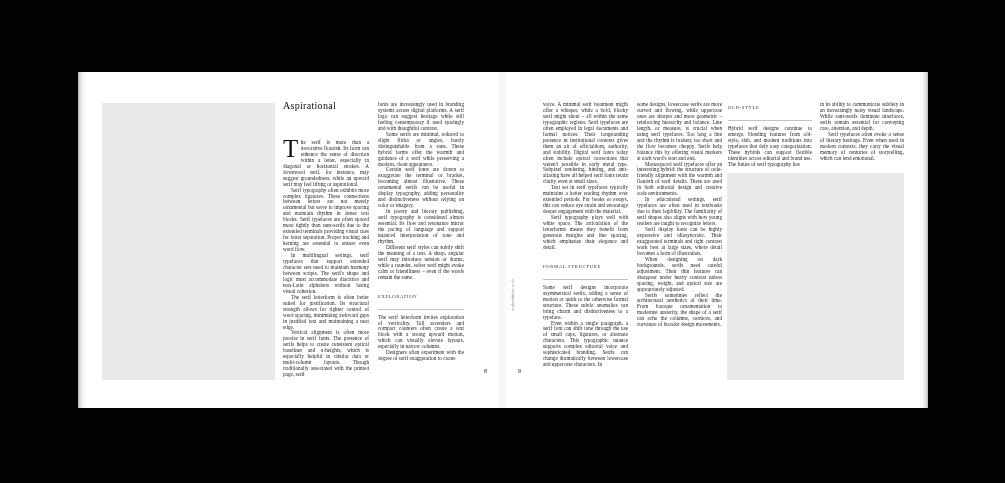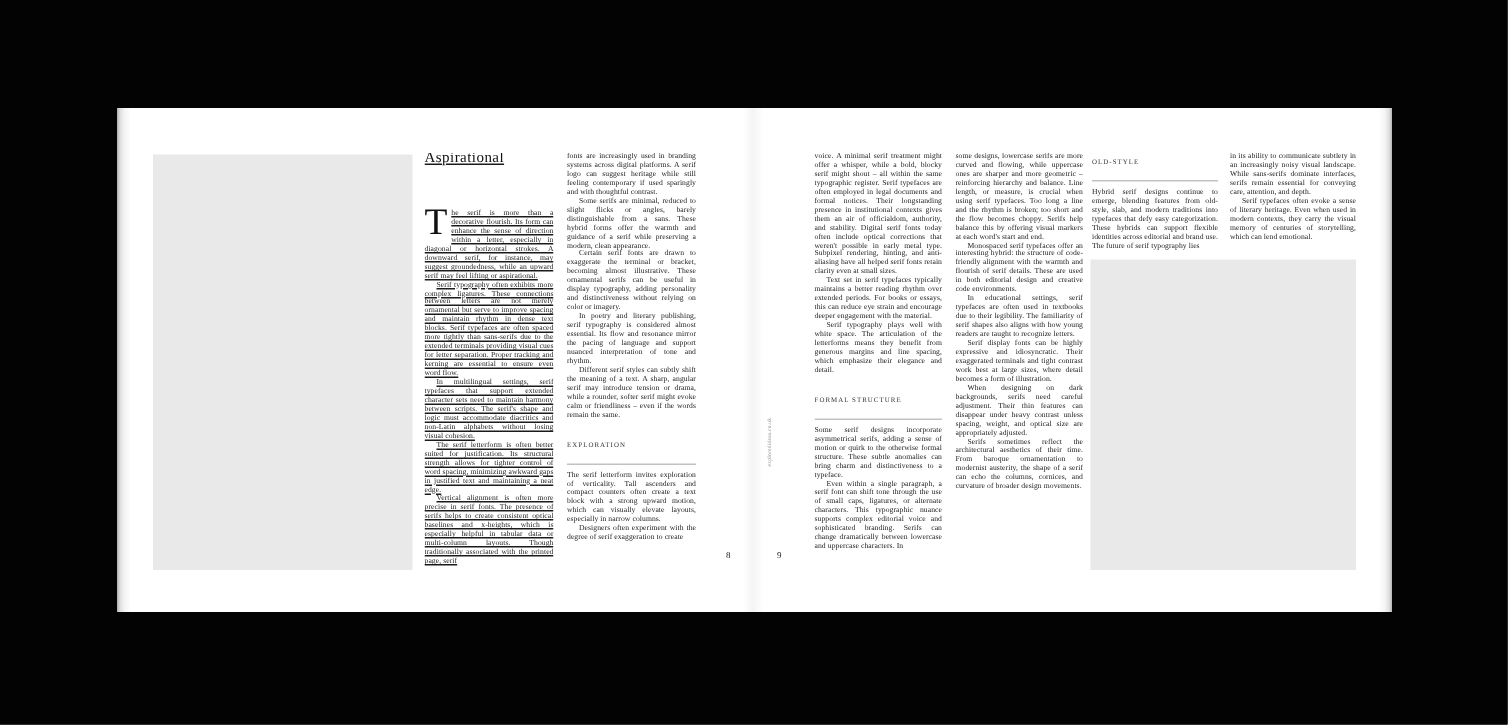--- a/index.html
+++ b/index.html
@@ -22,21 +22,21 @@
   .dropcap{float:left;font-size:25px;line-height:17.5px;height:17.5px;margin:0.5px 2.5px 0 0;color:#111;}
   .sec-head{margin-top:13px;font-size:4.6px;letter-spacing:0.7px;color:#333;text-align:left;
             font-family:"Liberation Serif","DejaVu Serif",serif;}
   .sec-head.top{margin-top:3px;}
   .sec-rule{height:1px;background:#c2c2c2;margin:9px 0 5px 0;}
   .pagenum{position:absolute;font-size:6px;color:#222;}
   .pagenum-left{left:406px;top:296px;}
   .pagenum-right{left:440px;top:296px;}
   .marginalia{position:absolute;left:433px;top:199px;height:40px;color:#8a8a8a;font-size:3.6px;
               letter-spacing:0.2px;writing-mode:vertical-rl;transform:rotate(180deg);white-space:nowrap;}
-  .c-l1{left:205px;width:86px;text-decoration:underline;}
+  .c-l1{left:205px;width:86px;}
   .c-l2{left:300px;width:86px;}
   .c-r1{left:465px;width:85px;}
   .c-r2{left:559px;width:85px;}
   .c-r3{left:650px;width:84px;}
   .c-r4{left:742px;width:84px;}
 </style>
 </head>
 <body>
 
 <div class="canvas">

